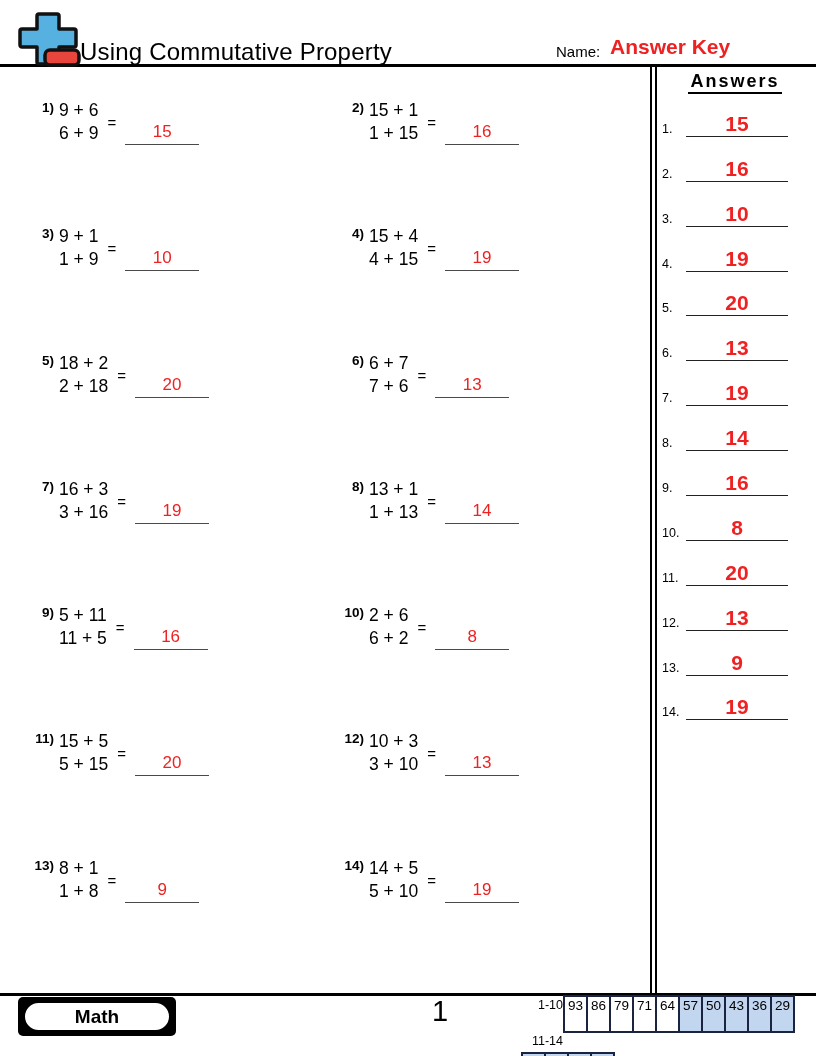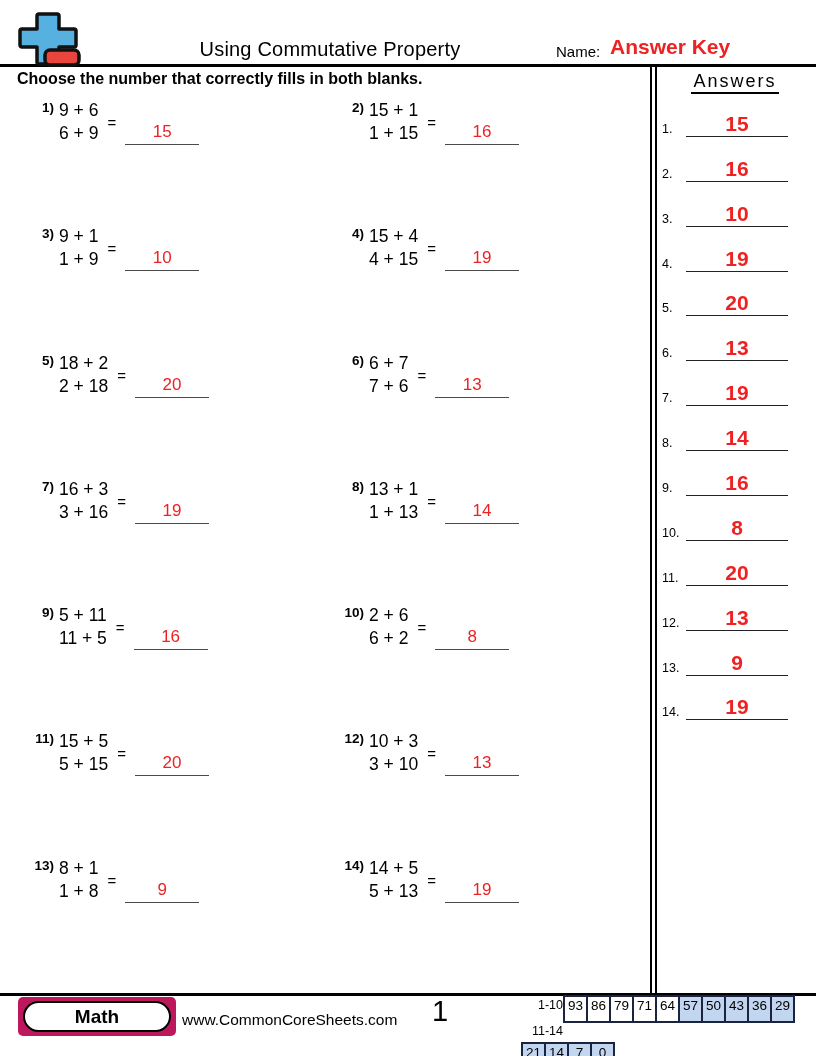--- a/index.html
+++ b/index.html
@@ -1,83 +1,82 @@
 <!DOCTYPE html>
 <html style="--red: #ee2222; --cell-blue: #c3d6ef;"><head>
 <meta charset="utf-8">
 <style>
   html,body { margin:0; padding:0; background:#fff; }
   body { font-family:"Liberation Sans", sans-serif; color:#000; }
   .page { position:relative; width:816px; height:1056px; background:#fff; overflow:hidden; }
 
   
   .logo { position:absolute; left:18px; top:12px; z-index:3; }
-  .title { position:absolute; left:80px; top:38px; width:500px; text-align:center;
-           font-size:20px; letter-spacing:0.2px; }
+  .title { position:absolute; left:80px; top:38px; width:500px; text-align:left;
+           font-size:24px; letter-spacing:0.2px; }
   .name-label { position:absolute; left:556px; top:43px; font-size:15px; }
   .answer-key { position:absolute; left:610px; top:35px; width:165px; text-align:left;
                 font-size:21px; font-weight:bold; color:var(--red,#ee2222); }
   .header-rule { position:absolute; left:0; top:64px; width:816px; height:3px; background:#000; z-index:2; }
   .instruction { position:absolute; left:17px; top:70px; font-size:16px; font-weight:bold; }
 
   
   .problems { position:absolute; left:24px; top:99px; display:grid;
               grid-template-columns:310px 310px; grid-auto-rows:126.3px; }
   .problem { display:flex; align-items:flex-start; }
   .pnum { font-size:13.5px; font-weight:bold; width:30px; text-align:right; margin:1px 5px 0 0; flex:none; }
   .exprs { font-size:17.5px; line-height:23px; white-space:nowrap; }
   .eq { font-size:15px; margin:15px 9px 0 9px; }
   .ans { width:74px; flex:none; text-align:center; margin-top:21px; border-bottom:1.6px solid #4a4a4a;
          padding-bottom:1px; font-size:17px; line-height:23px; color:var(--red,#ee2222); }
 
   
   .answers-sep { position:absolute; left:650px; top:67px; height:926px; width:3px;
                  border-left:2px solid #000; border-right:2px solid #000; }
   .answers-title { position:absolute; left:660px; top:71px; width:150px; text-align:center;
-                   font-size:18px; font-weight:normal; letter-spacing:2px; }
+                   font-size:18px; font-weight:bold; letter-spacing:2px; }
   .answers-title span { border-bottom:2px solid #000; padding:0 2px 1px 2px; }
   .answers-list { position:absolute; left:658px; top:92px; width:152px; }
   .answer-row { height:44.9px; display:flex; align-items:flex-end; padding-left:4px; }
   .answer-num { font-size:12.5px; width:24px; flex:none; padding-bottom:1px; }
   .answer-line { flex:1; margin-right:22px; border-bottom:1.5px solid #222; text-align:center;
                  font-size:21px; font-weight:bold; color:var(--red,#ee2222); line-height:24px; }
 
   
   .footer-rule { position:absolute; left:0; top:993px; width:816px; height:3px; background:#000; }
-  .badge { position:absolute; left:18px; top:997px; width:158px; height:39px; background:#be185d;
+  .badge { position:absolute; left:18px; top:997px; width:158px; height:39px; background:#000000;
            border-radius:5px; display:flex; align-items:center; justify-content:center; }
   .badge-pill { width:144px; height:27px; background:#fff; border:2px solid #000; border-radius:99px;
                 display:flex; align-items:center; justify-content:center; font-size:19px; font-weight:bold; }
   .website { position:absolute; left:182px; top:1011px; font-size:15.5px; }
   .page-num { position:absolute; left:420px; top:995px; width:40px; text-align:center; font-size:29px; }
   .score { position:absolute; left:521px; top:995px; }
   .score-row { display:flex; }
   .score-row + .score-row { margin-top:-2px;flex-direction:column; }
   .score-label { width:42px; flex:none; text-align:right; font-size:12.5px; line-height:21px; }
-  .cell { box-sizing:border-box; width:25px; height:28px; flex:none; border:2px solid #1a2340;
+  .cell { box-sizing:border-box; width:25px; height:38px; flex:none; border:2px solid #1a2340;
           font-size:13.5px; line-height:17px; text-align:center; background:#fff; }
   .cell + .cell { margin-left:-2px; }
   .cell.blue { background:var(--cell-blue,#c3d6ef); }
 </style>
 </head>
 <body>
 
 <div class="page">
 
   <div class="logo">
     <svg width="64" height="56" viewBox="0 0 64 56">
       <path d="M21 2 H39 a2 2 0 0 1 2 2 V17 H56 a2 2 0 0 1 2 2 V33 a2 2 0 0 1 -2 2 H41 V50 a2 2 0 0 1 -2 2 H21 a2 2 0 0 1 -2 -2 V35 H4 a2 2 0 0 1 -2 -2 V19 a2 2 0 0 1 2 -2 H19 V4 a2 2 0 0 1 2 -2 Z" fill="#57b1e0" stroke="#111" stroke-width="3.5" stroke-linejoin="round"></path>
       <rect x="27" y="38" width="34" height="15" rx="5" fill="#e8463d" stroke="#111" stroke-width="3.5"></rect>
     </svg>
   </div>
   <div class="title">Using Commutative Property</div>
   <div class="name-label">Name:</div>
   <div class="answer-key">Answer Key</div>
   <div class="header-rule"></div>
-  <div class="instruction">Choose the number that correctly fills in both blanks.</div>
 
   <div class="problems">
 
       <div class="problem">
         <span class="pnum">1)</span>
         <span class="exprs">
           <div>9 + 6</div>
           <div>6 + 9</div>
         </span>
         <span class="eq">=</span>
@@ -201,21 +200,21 @@
           <div>1 + 8</div>
         </span>
         <span class="eq">=</span>
         <span class="ans">9</span>
       </div>
 
       <div class="problem">
         <span class="pnum">14)</span>
         <span class="exprs">
           <div>14 + 5</div>
-          <div>5 + 13</div>
+          <div>5 + 10</div>
         </span>
         <span class="eq">=</span>
         <span class="ans">19</span>
       </div>
     </div>
 
   <div class="answers-sep"></div>
   <div class="answers-title">
     <span>Answers</span>
   </div>
@@ -289,21 +288,20 @@
       <div class="answer-row">
         <span class="answer-num">14.</span>
         <span class="answer-line">19</span>
       </div>
     </div>
 
   <div class="footer-rule"></div>
   <div class="badge">
     <div class="badge-pill">Math</div>
   </div>
-  <div class="website">www.CommonCoreSheets.com</div>
   <div class="page-num">1</div>
 
   <div class="score">
     <div class="score-row">
       <span class="score-label">1-10</span>
       <span class="score-cells" style="display:flex">
 
       <span class="cell">93</span>
           <span class="cell">86</span>
           <span class="cell">79</span>

